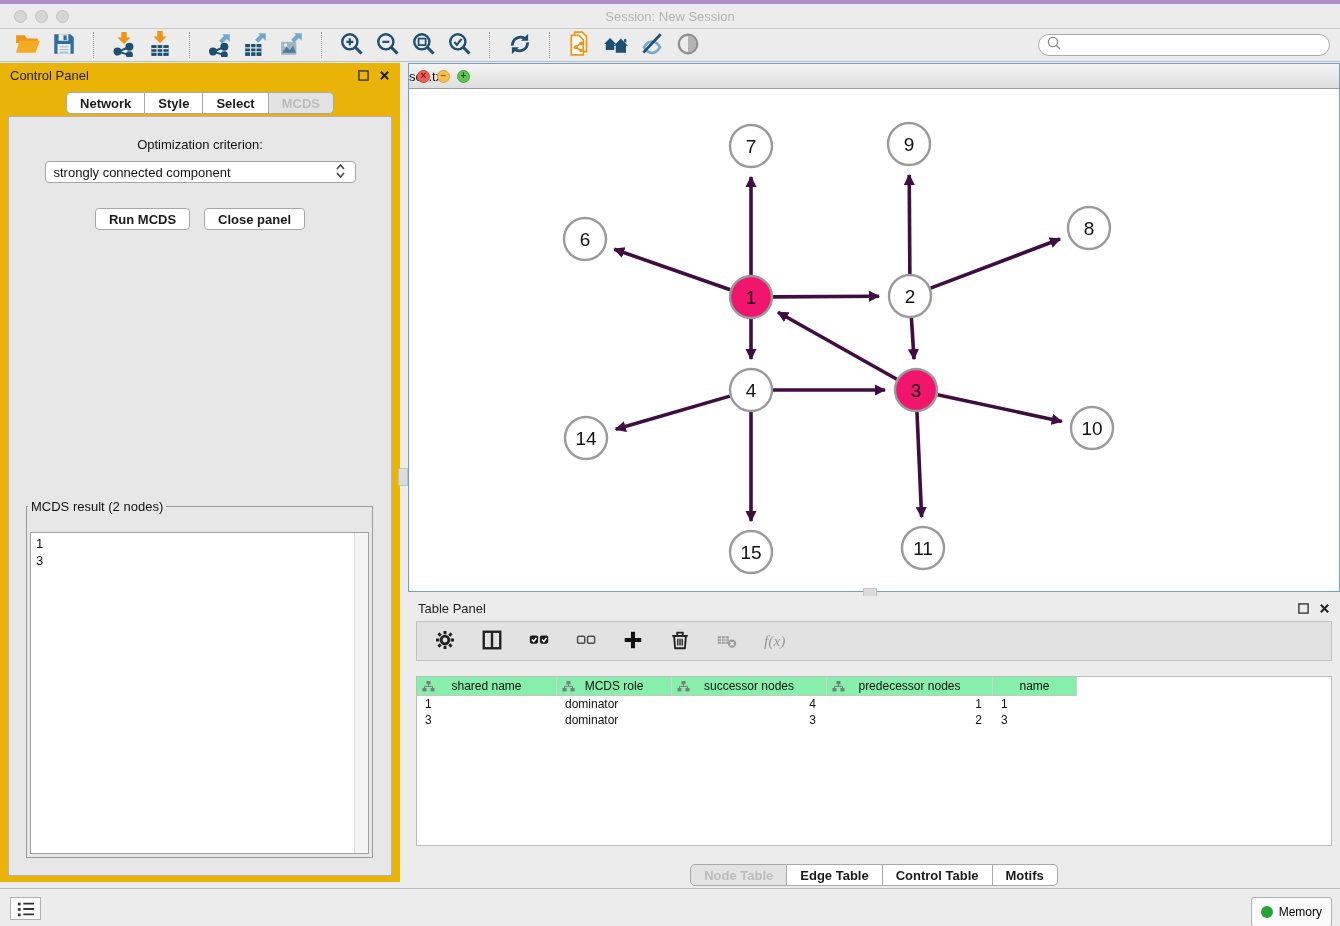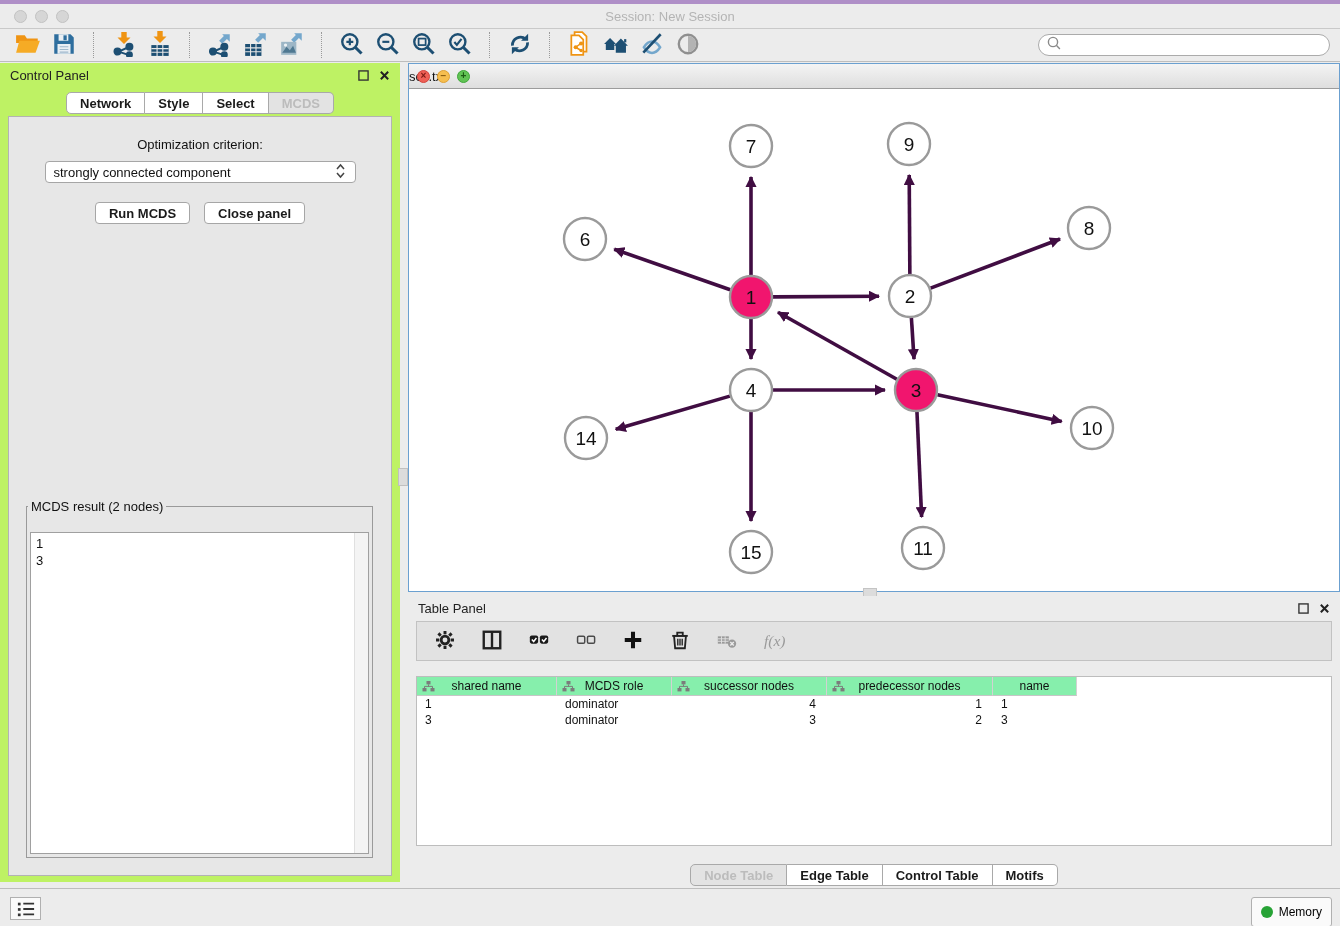--- a/index.html
+++ b/index.html
@@ -17,34 +17,34 @@
   .tb-btn{width:36px;height:30px;display:flex;align-items:center;justify-content:center;background:none;border:none;padding:0;}
   .tb-sep{width:1px;height:26px;border-left:1px dotted #9a9a9a;margin:0 11px;}
   .search-box{margin-left:auto;width:292px;height:22px;background:#fff;border:1px solid #ababab;
               border-radius:12px;display:flex;align-items:center;padding:0 7px;box-sizing:border-box;}
   .search-box input{border:none;outline:none;flex:1;font-size:12px;font-family:"Liberation Sans",sans-serif;background:transparent;margin-left:4px;}
   
   .panel-header{height:24px;display:flex;align-items:center;padding:0 10px;font-size:13px;color:#222;}
   .win-btns{margin-left:auto;display:flex;gap:10px;align-items:center;}
   .win-btn{background:none;border:none;padding:0;display:flex;align-items:center;}
   
-  .control-panel{position:absolute;left:0;top:63px;width:400px;bottom:44px;background:#bef264;}
+  .control-panel{position:absolute;left:0;top:63px;width:400px;bottom:44px;background:#eab308;}
   .cp-tabs{display:flex;justify-content:center;margin-top:5px;position:relative;z-index:2;}
   .tab{height:20px;padding:0 13px;background:#fff;border:1px solid #a9a9a9;font-size:13px;font-weight:bold;
        display:flex;align-items:center;color:#1a1a1a;cursor:default;}
   .tab + .tab{border-left:none;}
   .tab:first-child{border-radius:5px 0 0 5px;}
   .tab:last-child{border-radius:0 5px 5px 0;}
   .tab.active{background:#e3e3e3;color:#bcbcbc;}
   .cp-body{position:absolute;left:8px;right:8px;top:53px;bottom:6px;background:#e7e7e7;border:1px solid #b3b3b3;}
   .opt-label{text-align:center;margin-top:20px;font-size:13px;}
   .select-box{margin:9px auto 12px;width:311px;height:22px;background:#fff;border:1px solid #a6a6a6;border-radius:4px;
               display:flex;align-items:center;padding:0 8px;font-size:13px;box-sizing:border-box;}
   .select-box .spin{margin-left:auto;}
-  .btn-row{display:flex;justify-content:center;gap:14px;margin-top:19px;}
+  .btn-row{display:flex;justify-content:center;gap:14px;margin-top:25px;}
   .btn{height:22px;padding:0 13px;background:#fff;border:1px solid #a6a6a6;border-radius:4px;
        font-size:13px;font-weight:bold;display:flex;align-items:center;color:#1a1a1a;}
   .result-fieldset{position:absolute;left:5px;right:6px;top:370px;bottom:5px;border:1px solid #9a9a9a;
                    margin:12px;padding:1px;background:#e7e7e7;}
   .result-fieldset legend{font-size:13px;padding:0 3px;}
   .result-area{position:absolute;left:3px;right:3px;top:18px;bottom:3px;background:#fff;border:1px solid #a0a0a0;}
   .result-text{font-size:13px;padding:2px 5px;white-space:pre;line-height:17px;}
   .result-scroll{position:absolute;top:0;bottom:0;right:0;width:13px;background:#f4f4f4;border-left:1px solid #e0e0e0;}
   
   .network-window{position:absolute;left:408px;top:63px;width:932px;height:529px;background:#fff;

